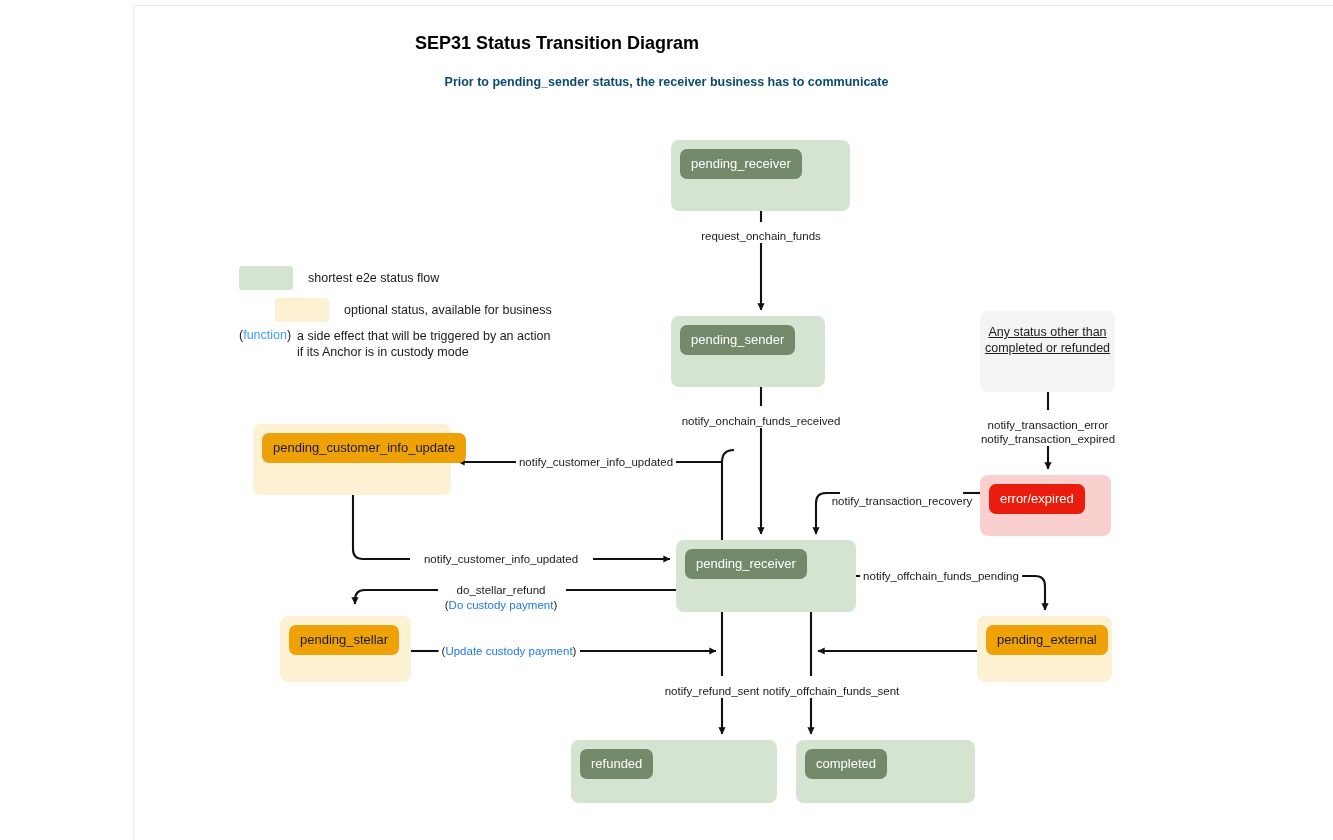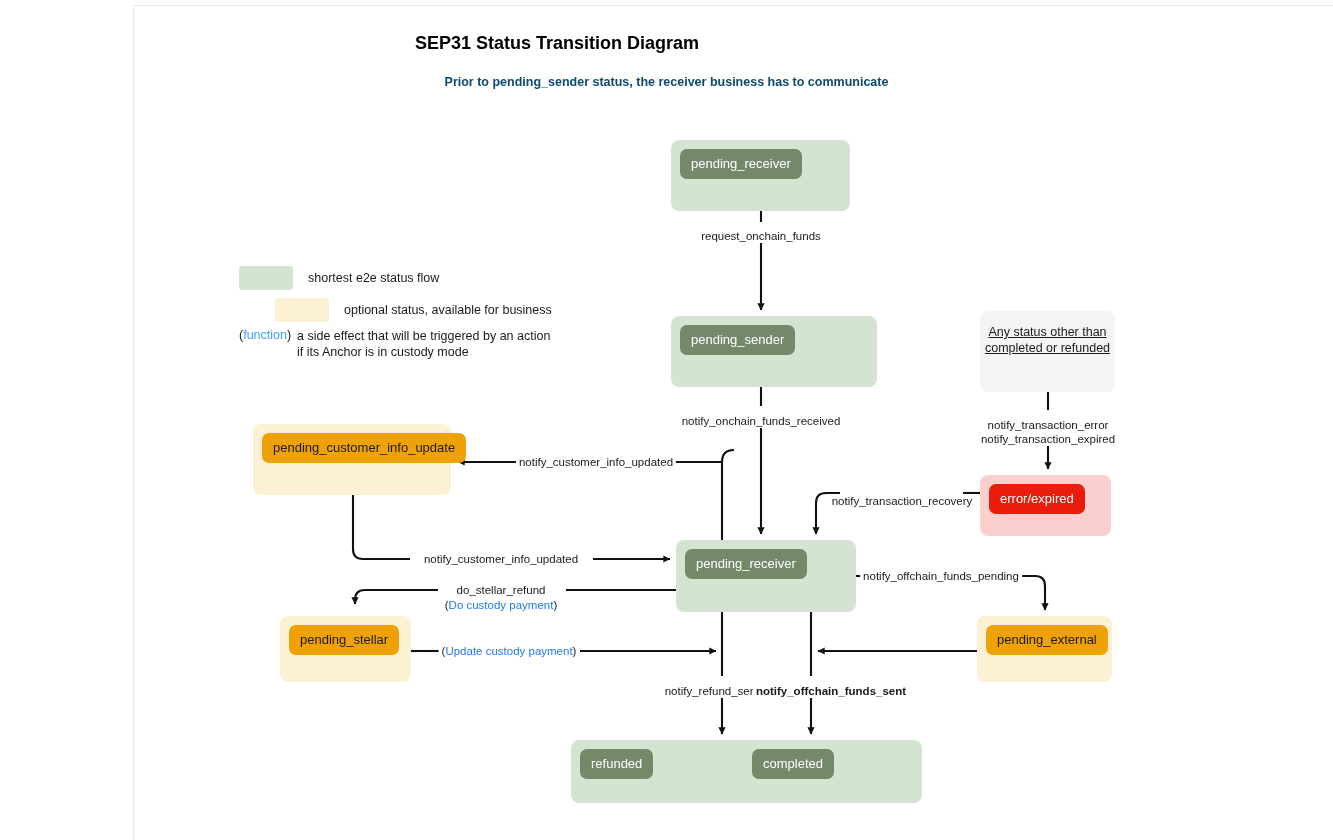--- a/index.html
+++ b/index.html
@@ -207,21 +207,21 @@
 
     <path d="M811,612 L811,676"></path>
     <path d="M811,692 L811,734" marker-end="url(#ah)"></path>
   </g>
 </svg>
 
 <div class="node green" style="left:671px; top:140px; width:179px; height:71px;">
   <div class="pill">pending_receiver</div>
 </div>
 
-<div class="node green" style="left:671px; top:316px; width:206px; height:71px;">
+<div class="node green" style="left:671px; top:316px; width:154px; height:71px;">
   <div class="pill">pending_sender</div>
 </div>
 
 <div class="node grey" style="left:980px; top:311px; width:135px; height:81px;">
   <div class="plaintext">Any status other than<br>completed or refunded</div>
 </div>
 
 <div class="node red" style="left:980px; top:475px; width:131px; height:61px;">
   <div class="pill">error/expired</div>
 </div>
@@ -239,31 +239,31 @@
 </div>
 
 <div class="node orange" style="left:977px; top:616px; width:135px; height:66px;">
   <div class="pill">pending_external</div>
 </div>
 
 <div class="node green" style="left:571px; top:740px; width:206px; height:63px;">
   <div class="pill">refunded</div>
 </div>
 
-<div class="node green" style="left:743px; top:740px; width:179px; height:63px;">
+<div class="node green" style="left:796px; top:740px; width:179px; height:63px;">
   <div class="pill">completed</div>
 </div>
 
 <div class="elabel c" style="left:761px; top:229px;">request_onchain_funds</div>
 <div class="elabel c" style="left:761px; top:414px;">notify_onchain_funds_received</div>
 <div class="elabel c" style="left:1048px; top:418px;">notify_transaction_error</div>
 <div class="elabel c" style="left:1048px; top:432px;">notify_transaction_expired</div>
 <div class="elabel c" style="left:902px; top:494px;">notify_transaction_recovery</div>
 <div class="elabel c" style="left:596px; top:455px;">notify_customer_info_updated</div>
 <div class="elabel c" style="left:501px; top:552px;">notify_customer_info_updated</div>
 <div class="elabel c" style="left:501px; top:583px;">do_stellar_refund</div>
 <div class="elabel c" style="left:941px; top:569px;">notify_offchain_funds_pending</div>
 <div class="elabel c" style="left:712px; top:684px;">notify_refund_sent</div>
-<div class="elabel c" style="left:831px; top:684px;font-weight:bold;">notify_offchain_funds_sent</div>
+<div class="elabel c" style="left:831px; top:684px;">notify_offchain_funds_sent</div>
 
 <div class="elabel c" style="left:501px; top:598px;"><span>(</span><span class="fn">Do custody payment</span><span>)</span></div>
 
 <div class="elabel c" style="left:509px; top:644px;"><span>(</span><span class="fn">Update custody payment</span><span>)</span></div>
 
 </body></html>

